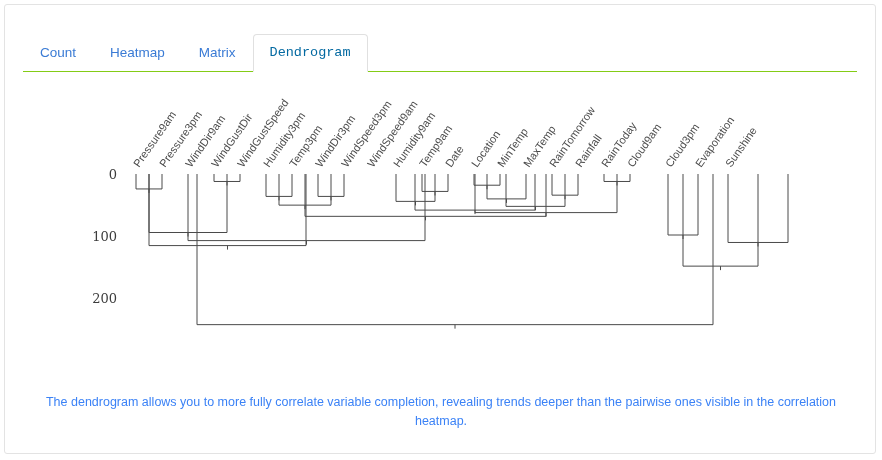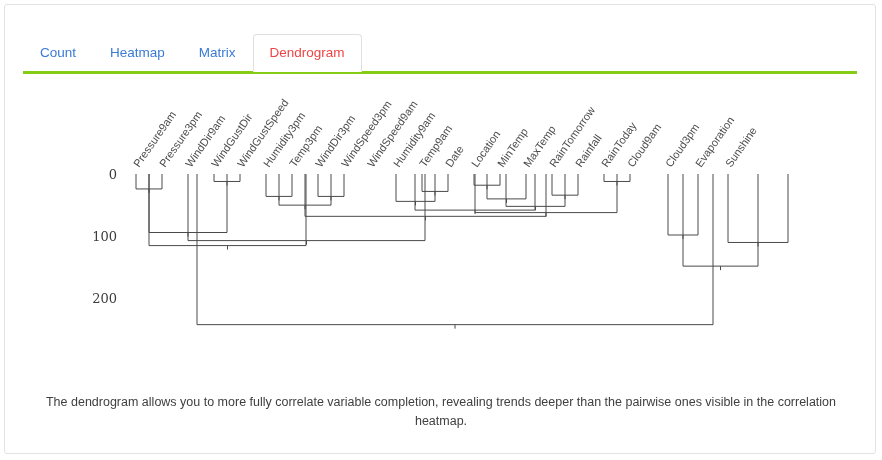--- a/index.html
+++ b/index.html
@@ -10,58 +10,59 @@
     color:#4a4a4a;
   }
   .card{
     position:absolute;left:4px;top:4px;width:872px;height:450px;
     background:#fff;border:1px solid #e3e3e3;border-radius:3px;
     box-sizing:border-box;
   }
   
   .tabbar{
     position:absolute;left:18px;top:24px;right:18px;height:42px;
-    border-bottom:3px solid #84cc16;
+    border-bottom:1px solid #84cc16;
     display:flex;align-items:flex-end;
   }
   .tab{
     font-size:13.5px;line-height:1;
     color:#3a7bd5;
     padding:11px 16px 12px 16px;
     margin-bottom:-1px;
     border:1px solid transparent;
     border-radius:4px 4px 0 0;
     cursor:pointer;white-space:nowrap;
     background:transparent;
   }
   .tab.active{
-    color:#ef4444;
+    color:#0369a1;
     background:#fff;
     border-color:#e0e0e0;
     border-bottom-color:#fff;
+    font-family:Liberation Mono, monospace;
   }
   
   .plot{
     position:absolute;left:0;top:72px;width:872px;height:300px;
   }
   .plot svg{display:block;}
   .ytick{
     font-family:"DejaVu Serif", serif;
     font-size:13px;fill:#3c3c3c;
   }
   .leaflabel{
     font-family:"Liberation Sans", sans-serif;
     font-size:11px;fill:#4b4b4b;
   }
   
   .caption{
     position:absolute;left:36px;top:388px;width:800px;
     text-align:center;
     font-size:12.5px;line-height:1.55;
-    color:#404040;
+    color:#3b82f6;
   }
 </style>
 </head>
 <body>
 
 <div class="card">
 
   <div class="tabbar">
     <div class="tab">Count</div>
     <div class="tab">Heatmap</div>

